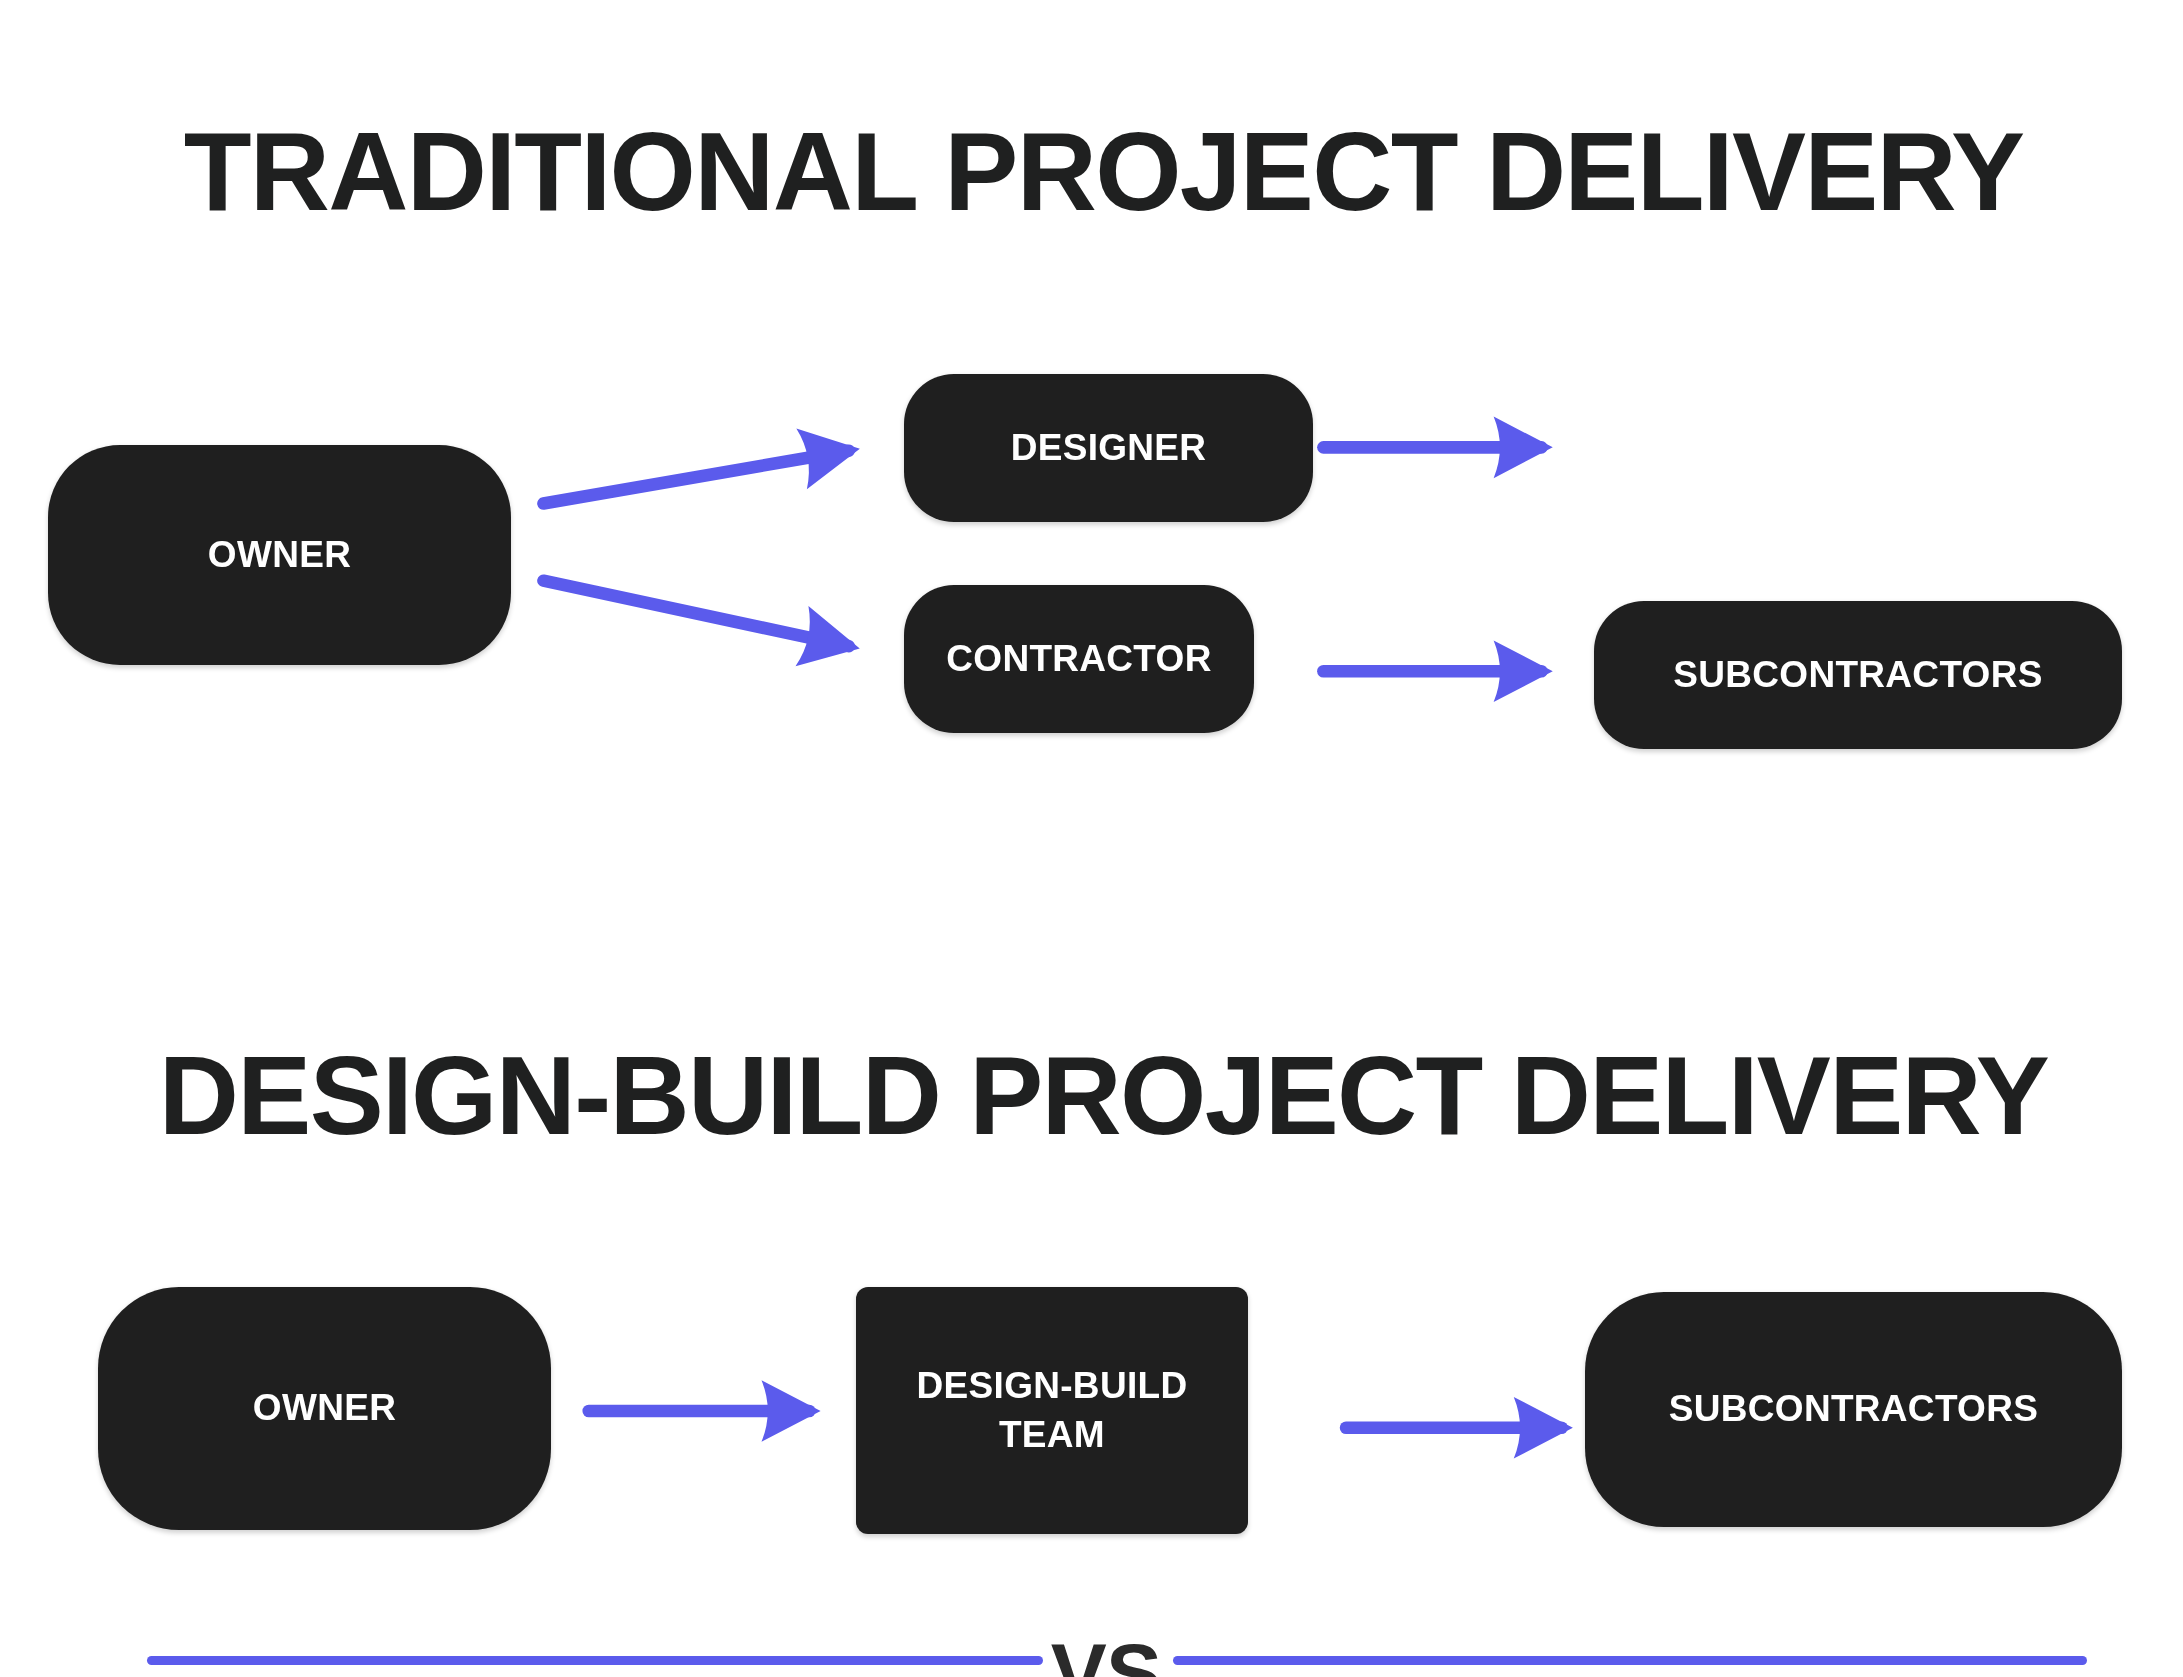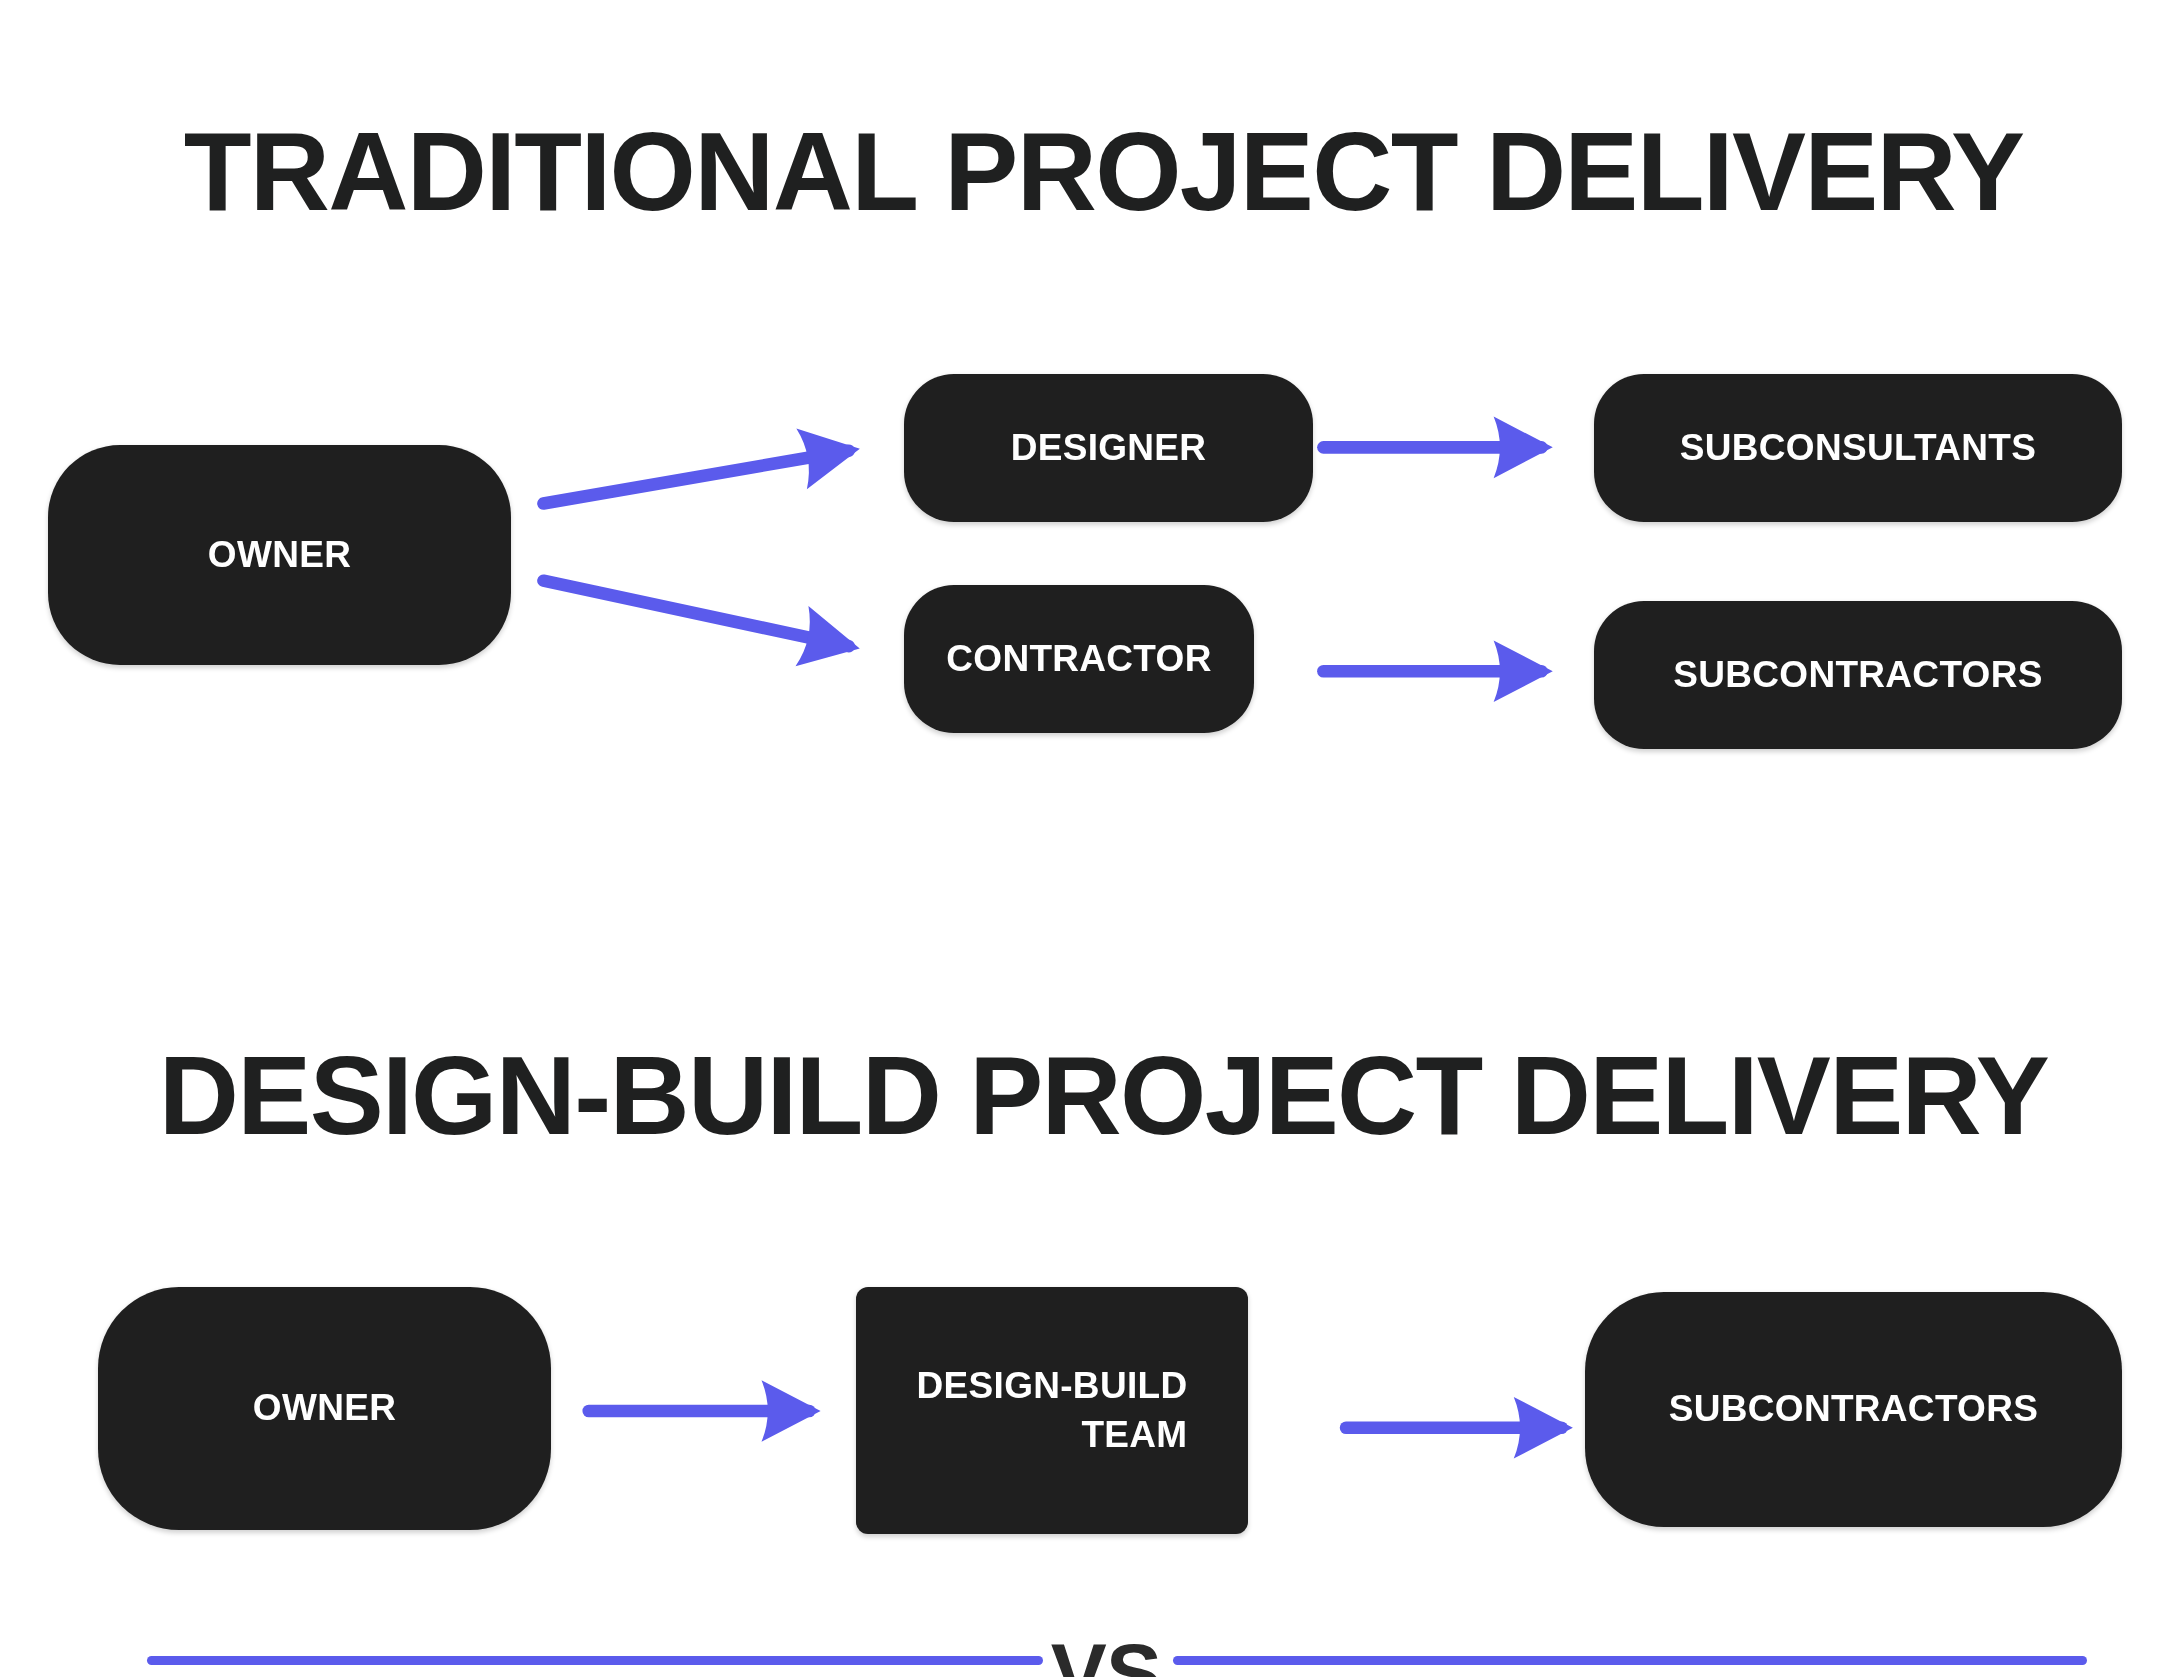--- a/index.html
+++ b/index.html
@@ -43,21 +43,21 @@
   }
 
   
   .node {
     position: absolute;
     background: #1f1f1f;
     color: #ffffff;
     display: flex;
     align-items: center;
     justify-content: center;
-    text-align: right;
+    text-align: center;
     font-weight: 700;
     letter-spacing: 0.3px;
     box-sizing: border-box;
     box-shadow: 0 2.5px 5px rgba(0,0,0,0.18);
   }
   .node .node-label {
     display: block;
     line-height: 1.32;
     padding: 0 11.7px;
   }
@@ -164,23 +164,20 @@
   <div class="section-title" id="title-traditional">TRADITIONAL PROJECT DELIVERY</div>
 
   <div class="node" id="node-owner-traditional">
     <span class="node-label">OWNER</span>
   </div>
 
   <div class="node" id="node-designer">
     <span class="node-label">DESIGNER</span>
   </div>
 
-  <div class="node" id="node-subconsultants">
-    <span class="node-label">SUBCONSULTANTS</span>
-  </div>
 
   <div class="node" id="node-contractor">
     <span class="node-label">CONTRACTOR</span>
   </div>
 
   <div class="node" id="node-subcontractors-traditional">
     <span class="node-label">SUBCONTRACTORS</span>
   </div>
 
   <div id="vs-divider">

